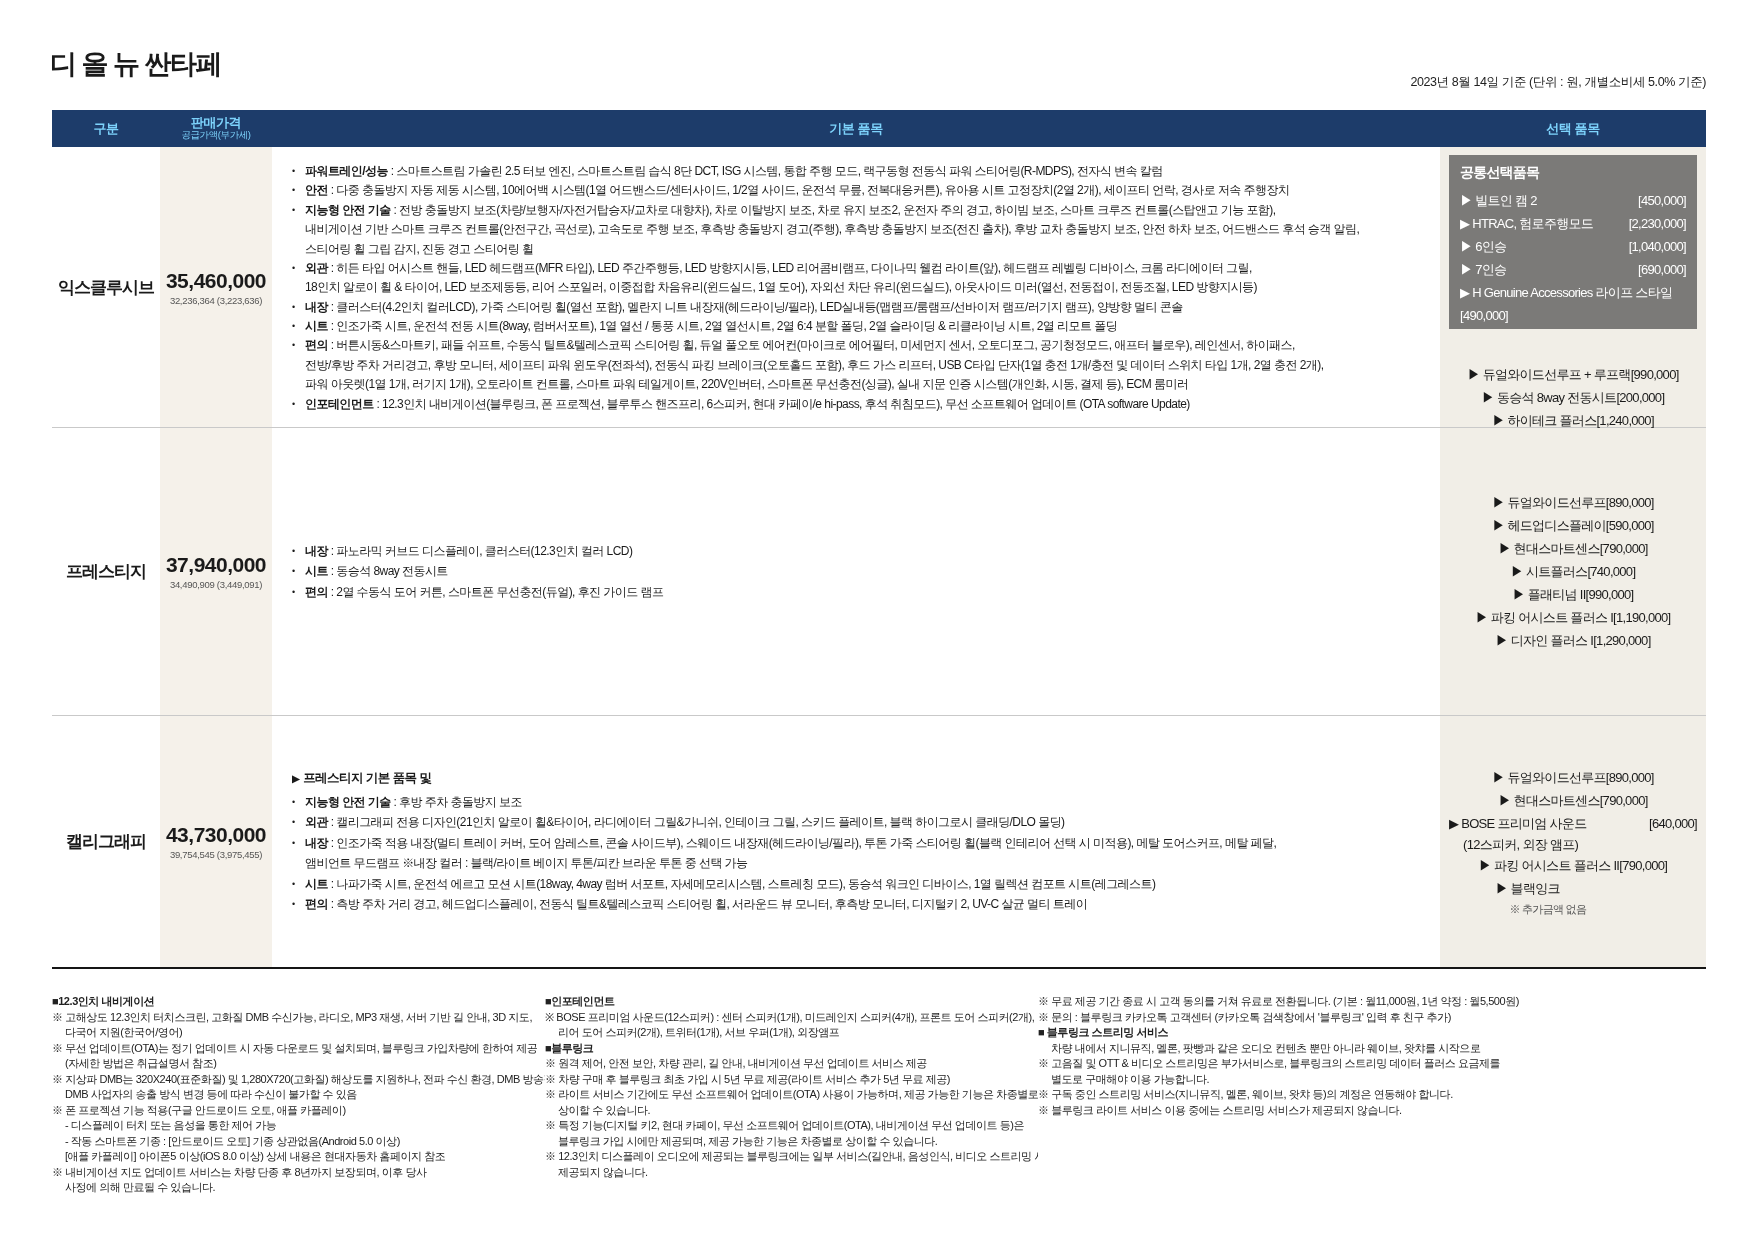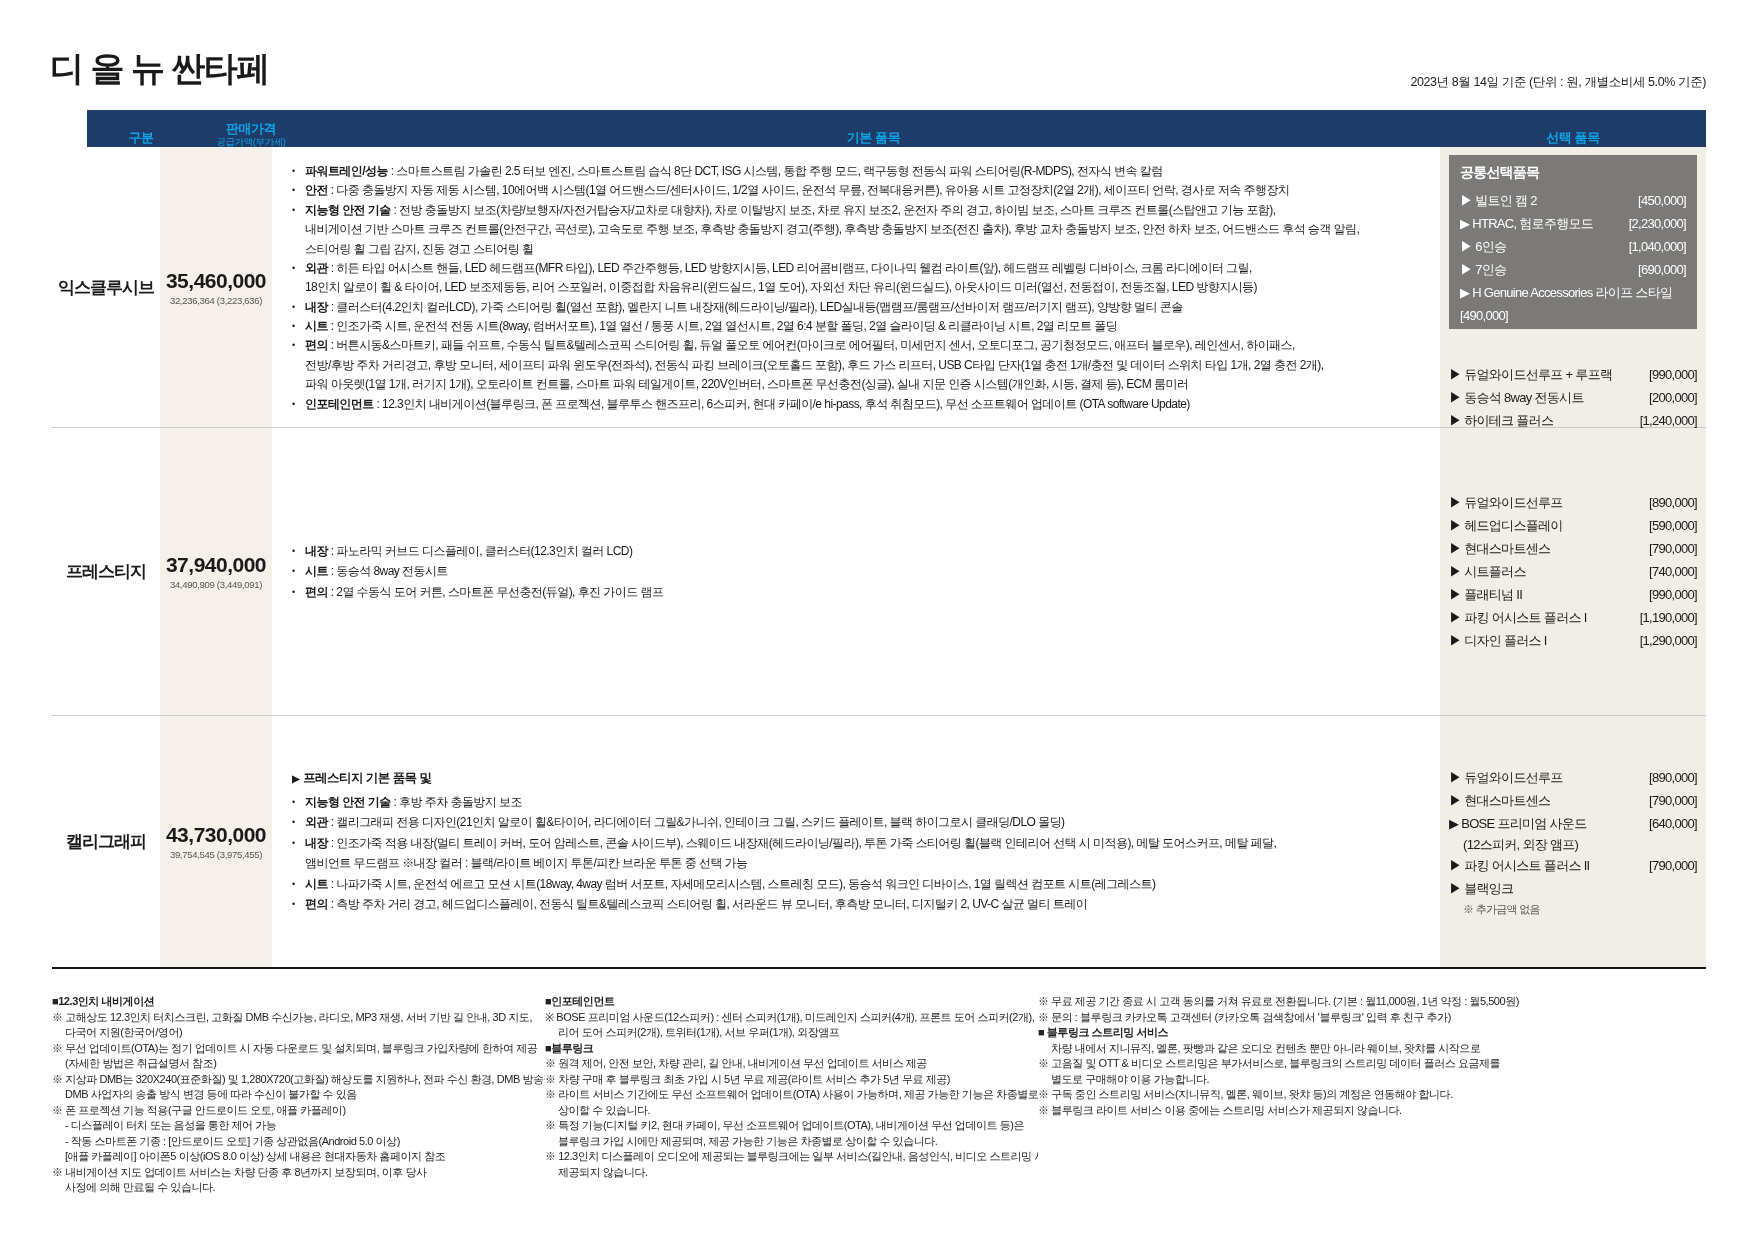--- a/index.html
+++ b/index.html
@@ -1,25 +1,25 @@
 <!DOCTYPE html>
 <html><head>
 <meta charset="utf-8">
 <style>
   * { margin:0; padding:0; box-sizing:border-box; }
   body { background:#ffffff; }
   .page {
     position:relative; width:1754px; height:1240px; background:#ffffff;
     font-family:"Liberation Sans", sans-serif; color:#1a1a1a; overflow:hidden;
   }
-  .page-title { position:absolute; left:50px; top:46px; font-size:34px; font-weight:bold; letter-spacing:-1.5px; }
+  .page-title { position:absolute; left:50px; top:46px; font-size:27px; font-weight:bold; letter-spacing:-1.5px; }
   .date-note { position:absolute; right:48px; top:74px; font-size:12.5px; letter-spacing:-0.4px; color:#222; }
 
   .pricing-table { position:absolute; left:52px; top:110px; width:1654px; border-bottom:2px solid #151515; }
-  .thead { display:flex; background:#1d3c6a; color:#0ea5e9; height:37px; align-items:flex-end;margin-left:35px; }
+  .thead { display:flex; background:#1d3c6a; color:#7dd3fc; height:37px; align-items:center; }
   .th { text-align:center; font-weight:bold; font-size:13px; letter-spacing:-0.4px; }
   .th-trim { width:108px; }
   .th-price { width:112px; line-height:1.1; }
   .th-price .th-sub { font-size:9.5px; font-weight:normal; }
   .th-base { flex:1; }
   .th-options { width:266px; }
 
   .trow { display:flex; }
   .trow + .trow { border-top:1px solid #c9c9c9; }
   .cell-trim { width:108px; background:#fff; display:flex; align-items:center; justify-content:center;
@@ -39,21 +39,21 @@
   .cell-options { width:266px; background:#f1eee7; padding:8px 9px; display:flex; flex-direction:column; }
   .cell-options.vcenter { justify-content:center; }
   .common-box { background:#7b7a78; color:#fff; padding:9px 11px 2px 11px; margin-bottom:34px; }
   .common-box-title { font-size:14px; font-weight:bold; letter-spacing:-0.8px; margin-bottom:7px; }
   .opt-item { display:flex; flex-wrap:wrap; align-items:baseline; font-size:13px; line-height:23px; letter-spacing:-0.7px; }
   .opt-label { margin-right:auto; white-space:nowrap; }
   .opt-price { text-align:right; white-space:nowrap; }
   .opt-sub { width:100%; padding-left:14px; line-height:19px; }
   .opt-note { width:100%; padding-left:14px; font-size:11px; color:#555; line-height:18px; }
   .opt-list .opt-item { color:#1a1a1a; }
-  .opt-list { display:flex; flex-direction:column; }
+  .opt-list { display:flex; flex-direction:column;align-items:center; }
 
   .footnotes { position:absolute; left:52px; top:994px; width:1654px; display:flex; color:#222; }
   .fcol { font-size:11px; line-height:15.5px; letter-spacing:-0.45px; }
   .fcol-0 { width:493px; }
   .fcol-1 { width:493px; }
   .fcol-2 { flex:1; }
   .fline { white-space:nowrap; overflow:hidden; }
   .fline.bold { font-weight:bold; }
   .fline.indent { padding-left:13px; }
 </style>

